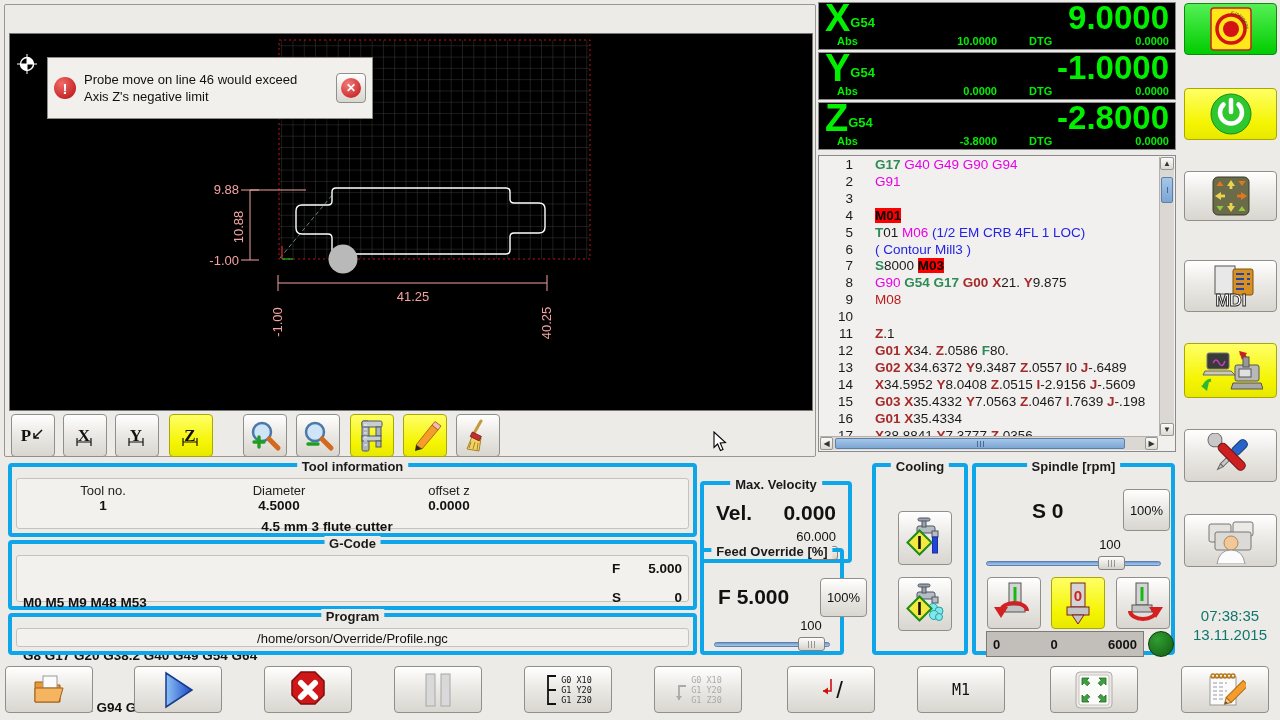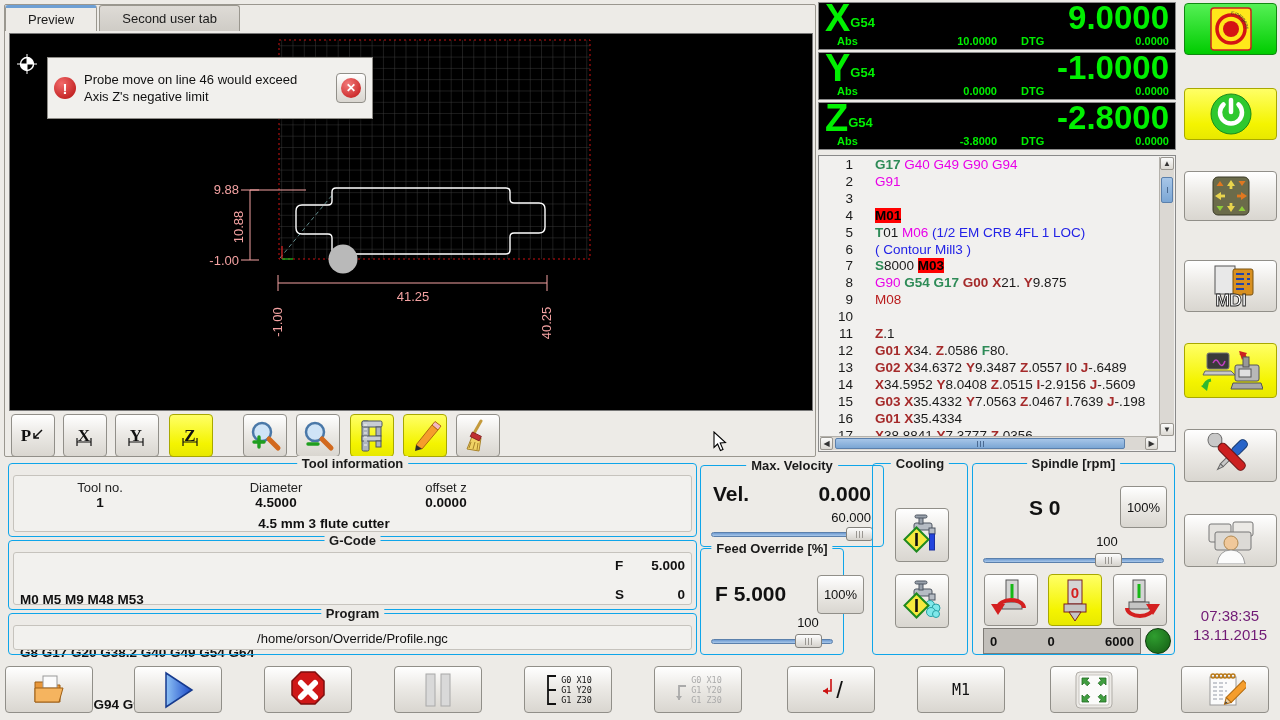--- a/index.html
+++ b/index.html
@@ -7,21 +7,21 @@
        font-family:"Liberation Sans",sans-serif;overflow:hidden;
        -webkit-font-smoothing:antialiased;}
   *{box-sizing:border-box;}
 
   
   .btn{background:linear-gradient(#ffffff,#eceae6 45%,#d9d6d0);
        border:1px solid #918f89;border-radius:4px;position:absolute;
        display:flex;align-items:center;justify-content:center;cursor:default;}
   .btn.yellow{background:linear-gradient(#ffff66,#f4f400 70%,#e8e800);border-color:#a8a800;}
   .btn.green{background:linear-gradient(#55f055,#00cc00);border-color:#118811;}
-  .frame{position:absolute;border:1px solid #0ea5e9;border-radius:4px;padding-left:40px;}
+  .frame{position:absolute;border:4px solid #0ea5e9;border-radius:4px;padding-left:40px;}
   .frame-title{position:absolute;top:-8px;left:50%;transform:translateX(-50%);
        background:#edebe7;padding:0 5px;font-size:13px;font-weight:bold;color:#1a1a1a;white-space:nowrap;}
   .inset{position:absolute;left:4px;right:4px;top:11px;bottom:4px;
        border:1px solid #c6c3bd;border-radius:3px;background:#f2f1ee;}
   .slider{position:absolute;height:16px;}
   .slider .trough{position:absolute;left:0;right:0;top:6px;height:5px;border-radius:3px;
        background:linear-gradient(#6f9bd1,#a9c8ea);border:1px solid #5b80ac;}
   .slider .handle{position:absolute;top:1px;width:27px;height:14px;border-radius:3px;
        background:linear-gradient(#fdfdfd,#d5d2cc);border:1px solid #84827d;
        display:flex;align-items:center;justify-content:center;gap:2px;}
@@ -58,21 +58,21 @@
   #dro{position:absolute;left:818px;top:2px;width:358px;}
   .axis{height:48px;background:#000;border:1px solid #8a8a8a;margin-bottom:2px;
         padding:0 6px;position:relative;color:#00f000;}
   .axis-top{display:flex;align-items:flex-start;height:30px;}
   .axis-letter{font-size:38px;font-weight:bold;line-height:30px;}
   .axis-system{font-size:13px;font-weight:bold;margin-top:12px;}
   .axis-value{margin-left:auto;font-size:33px;font-weight:bold;line-height:30px;letter-spacing:0px;}
   .axis-bottom{display:flex;font-size:11px;font-weight:bold;margin-top:2px;}
   .abs-label{width:44px;padding-left:12px;}
   .abs-value{width:128px;text-align:right;}
-  .dtg-label{width:56px;padding-left:24px;}
+  .dtg-label{width:56px;padding-left:32px;}
   .dtg-value{flex:1;text-align:right;}
 
   
   #gcode-list{position:absolute;left:818px;top:155px;width:358px;height:297px;
        background:#f1f0ee;border:1px solid #8a8a8a;overflow:hidden;}
   #gcode-lines{position:absolute;left:0;top:1px;right:17px;bottom:15px;overflow:hidden;
        font-size:13.5px;line-height:16.9px;}
   .gline{display:flex;white-space:pre;}
   .lnum{width:34px;text-align:right;color:#1a1a1a;flex:0 0 34px;}
   .code{padding-left:22px;}
@@ -109,42 +109,34 @@
   .spbtn{width:54px;height:52px;top:110px;}
   #spindle-bar{position:absolute;left:10px;top:164px;width:158px;height:26px;background:#c2bfba;
        border:1px solid #7e7b76;display:flex;align-items:center;justify-content:space-between;
        padding:0 6px;font-size:13px;font-weight:bold;color:#111;}
   #spindle-led{position:absolute;left:172px;top:164px;width:26px;height:26px;border-radius:50%;
        background:radial-gradient(circle at 35% 30%,#2f9e2f,#145c14);border:1px solid #0a3a0a;}
 
   
   .side-btn{left:1184px;width:93px;height:52px;}
   #clock{position:absolute;left:1180px;top:606px;width:100px;text-align:center;
-       font-size:15px;color:#701a75;line-height:19px;}
+       font-size:15px;color:#0f766e;line-height:19px;}
 
   
   .bot-btn{top:666px;width:88px;height:47px;}
   .mini-g{font-family:"DejaVu Sans Mono",monospace;font-size:8.5px;line-height:10px;color:#111;text-align:left;}
   .mini-g.gray{color:#aaa;}
   .m1-label{font-family:"DejaVu Sans Mono",monospace;font-size:15px;color:#111;}
 
   .cursor{position:absolute;left:713px;top:431px;pointer-events:none;}
 </style>
 </head>
 <body>
 
 <div id="notebook">
-  <div class="tabs">
-    <div class="tab active">
-        <span>Preview</span>
-      </div>
-    <div class="tab">
-        <span>Second user tab</span>
-      </div>
-  </div>
 
   <div id="preview-canvas">
     <svg width="804" height="378" viewBox="0 0 804 378">
       <defs>
         <pattern id="grid" width="11.3" height="11.3" patternUnits="userSpaceOnUse">
           <path d="M 11.3 0 H 0 V 11.3" fill="none" stroke="#3a3a3a" stroke-width="1"></path>
         </pattern>
       </defs>
 
       <rect x="269" y="6" width="311" height="219" fill="url(#grid)"></rect>
@@ -387,21 +379,21 @@
   </div>
 </div>
 
 <div class="frame" style="left:8px;top:613px;width:689px;height:42px;">
   <span class="frame-title">Program</span>
   <div class="inset">
     <div id="program-path">/home/orson/Override/Profile.ngc</div>
   </div>
 </div>
 
-<div class="frame" style="left:700px;top:465px;width:184px;height:82px;">
+<div class="frame" style="left:700px;top:481px;width:152px;height:82px;">
   <span class="frame-title">Max. Velocity</span>
   <span class="biglbl" style="left:12px;top:16px;">Vel.</span>
   <span class="biglbl" style="right:12px;top:16px;">0.000</span>
   <span class="smalllbl" style="right:12px;top:44px;">60.000</span>
   <div class="slider" style="left:10px;right:10px;top:60px;">
     <div class="trough"></div>
     <div class="handle" style="right:0;">
         <i></i>
         <i></i>
         <i></i>

